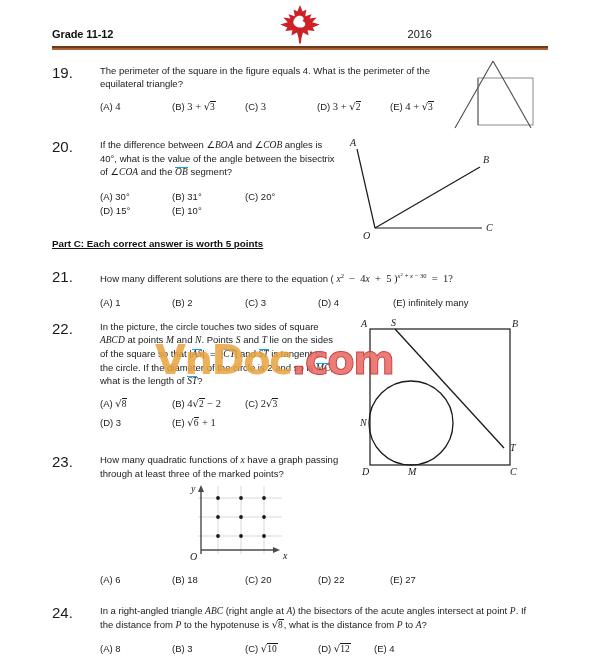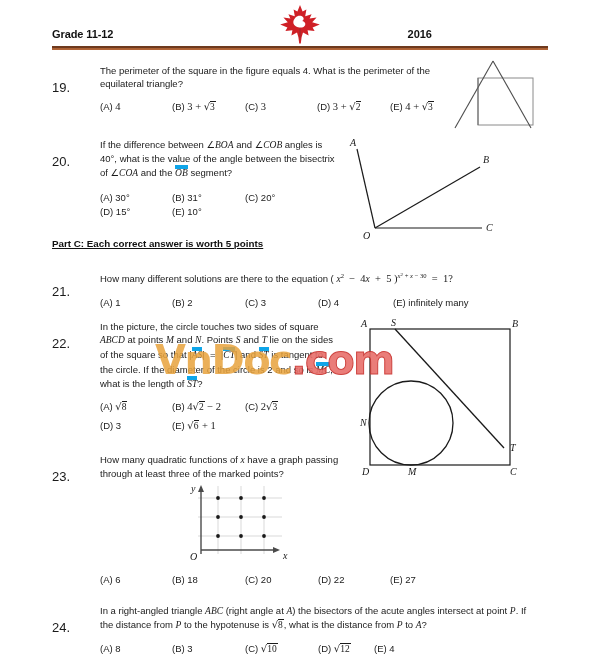--- a/index.html
+++ b/index.html
@@ -34,41 +34,41 @@
     left: 52px; top: 28px;
     font-size: 11px;
     font-weight: bold;
     letter-spacing: -0.1px;
     color: #111;
   }
   #year-label {
     position: absolute;
     right: 52px; top: 28px;
     font-size: 11px;
-    font-weight: bold;
+    font-weight: normal;
     color: #111;
     margin-left: 45px;
   }
   #header-rule {
     position: absolute;
     left: 52px; top: 46px;
     width: 496px;
     height: 4px;
     background: linear-gradient(to bottom, #6e3a1e 0%, #6e3a1e 38%, #a55a2e 39%, #b4673a 100%);
   }
 
   
   .q {
     position: absolute;
   }
   .q-num {
     position: absolute;
-    left: 0; top: 16px;
+    left: 0; top: 0;
     width: 30px;
-    font-size: 13px;
+    font-size: 15px;
     color: #1a1a1a;
   }
   .q-body {
     position: absolute;
     left: 48px; top: 0;
   }
   .q-text {
     font-size: 9.5px;
     line-height: 13.2px;
     color: #1a1a1a;
@@ -88,21 +88,21 @@
   .mi {                      
     font-family: "Liberation Serif", serif;
     font-style: italic;
   }
   .mnum {
     font-family: "Liberation Serif", serif;
     font-style: normal;
   }
   .ang { font-family: "Liberation Serif", serif; font-style: normal; }
   .ovl {                     
-    border-top: 4px solid #0ea5e9;
+    border-top: 1px solid #0ea5e9;
     padding-top: 0px;
     display: inline-block;
     line-height: 1.05;
   }
   sup.ex {
     font-size: 6.6px;
     vertical-align: 4px;
     font-family: "Liberation Serif", serif;
     font-style: italic;
   }

